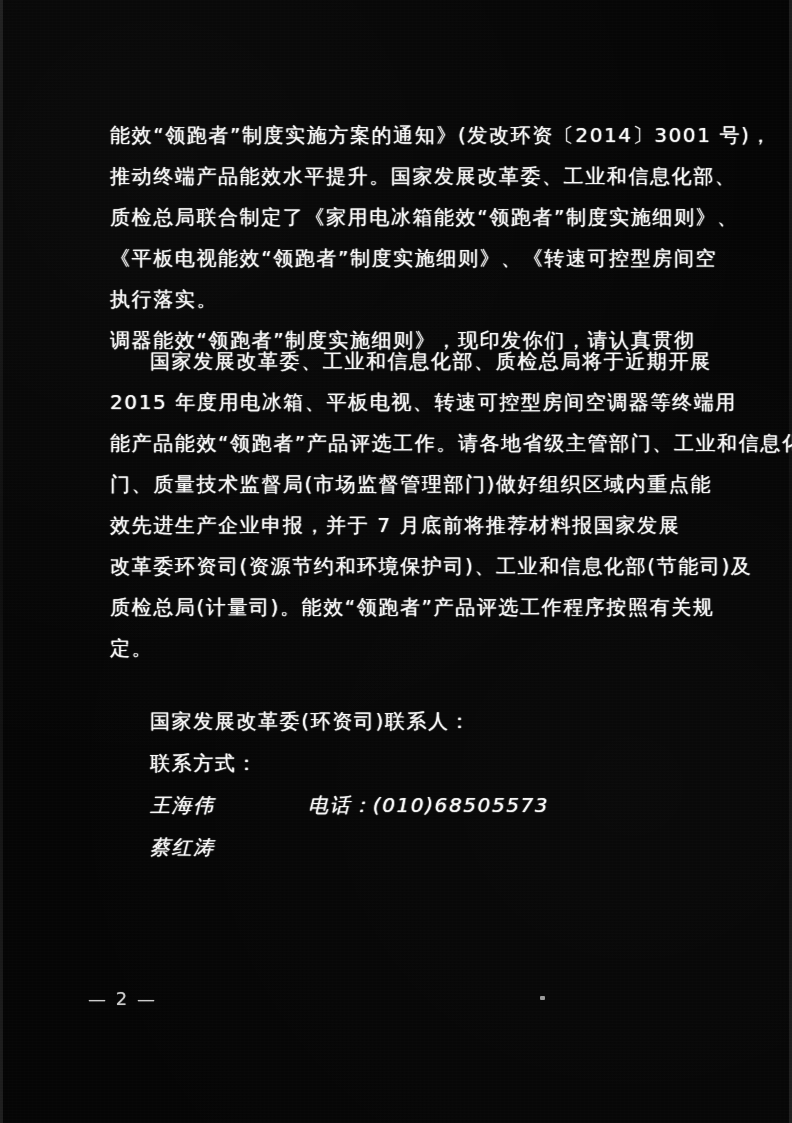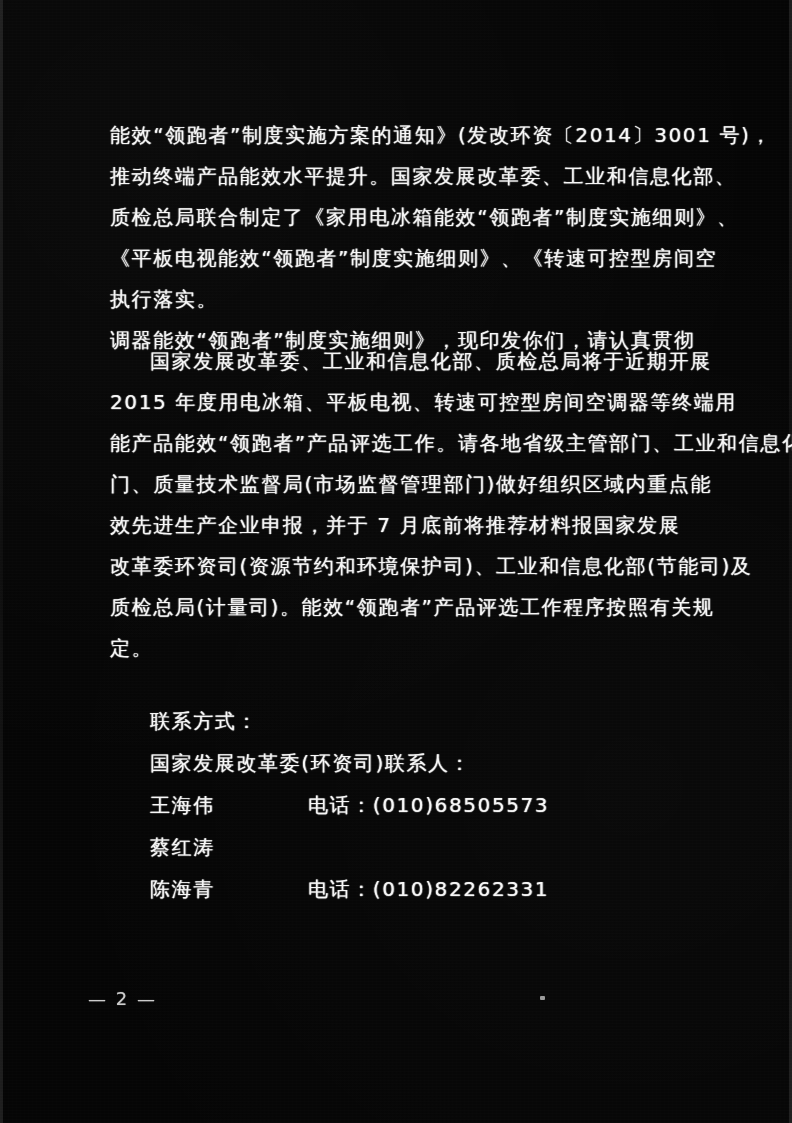--- a/index.html
+++ b/index.html
@@ -74,20 +74,21 @@
   .para-2 { top: 341px; }
   .contact { top: 700px; }
 
   .indent { padding-left: 40px; }
 
   .contact .doc-line { line-height: 42px; }
 
   .contact-row {
     display: flex;
     gap: 38px;
+    font-style: italic;
   }
   .contact-row .name { width: 120px; }
 
   .page-number {
     position: absolute;
     left: 88px;
     top: 988px;
     color: #cccccc;
     font-family: "DejaVu Sans", sans-serif;
     font-size: 18px;
@@ -128,35 +129,31 @@
     <div class="doc-line">2015 年度用电冰箱、平板电视、转速可控型房间空调器等终端用</div>
     <div class="doc-line">能产品能效“领跑者”产品评选工作。请各地省级主管部门、工业和信息化部</div>
     <div class="doc-line">门、质量技术监督局(市场监督管理部门)做好组织区域内重点能</div>
     <div class="doc-line">效先进生产企业申报，并于 7 月底前将推荐材料报国家发展</div>
     <div class="doc-line">改革委环资司(资源节约和环境保护司)、工业和信息化部(节能司)及</div>
     <div class="doc-line">质检总局(计量司)。能效“领跑者”产品评选工作程序按照有关规</div>
     <div class="doc-line">定。</div>
   </div>
 
   <div class="text-block contact">
+    <div class="doc-line indent">国家发展改革委(环资司)联系人：</div>
+
     <div class="doc-line indent">联系方式：</div>
-
-    <div class="doc-line indent">国家发展改革委(环资司)联系人：</div>
     <div class="doc-line indent contact-row">
       <span class="name">王海伟</span>
       <span>电话：(010)68505573</span>
     </div>
 
     <div class="doc-line indent contact-row">
       <span class="name">蔡红涛</span>
     </div>
 
-    <div class="doc-line indent contact-row">
-      <span class="name">陈海青</span>
-      <span>电话：(010)82262331</span>
-    </div>
   </div>
 
   <div class="page-number">— 2 —</div>
   <div class="dot-mark"></div>
 
   <div class="scan-grain"></div>
 </div>
 
 </body></html>

